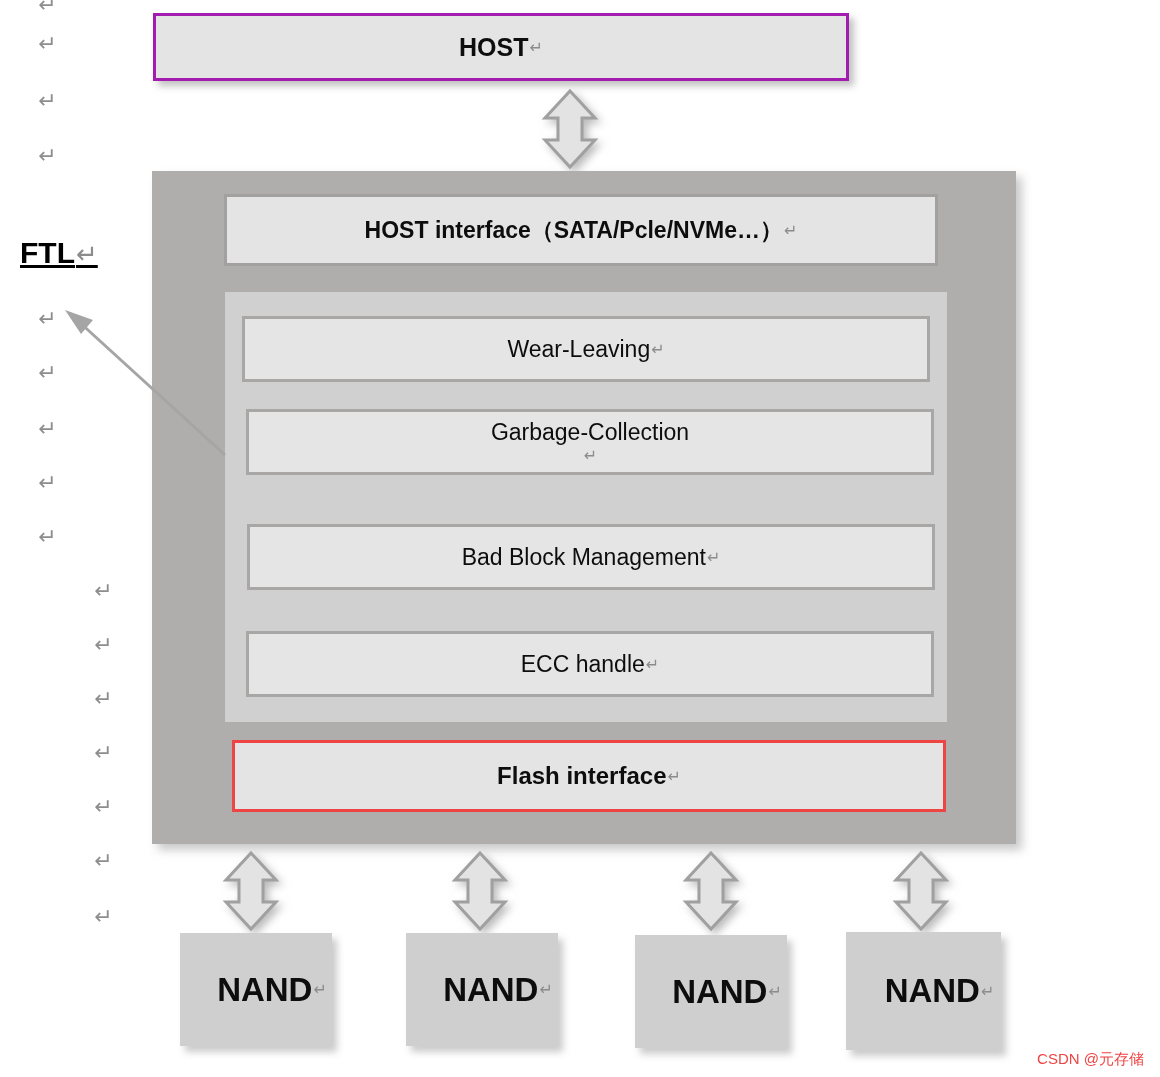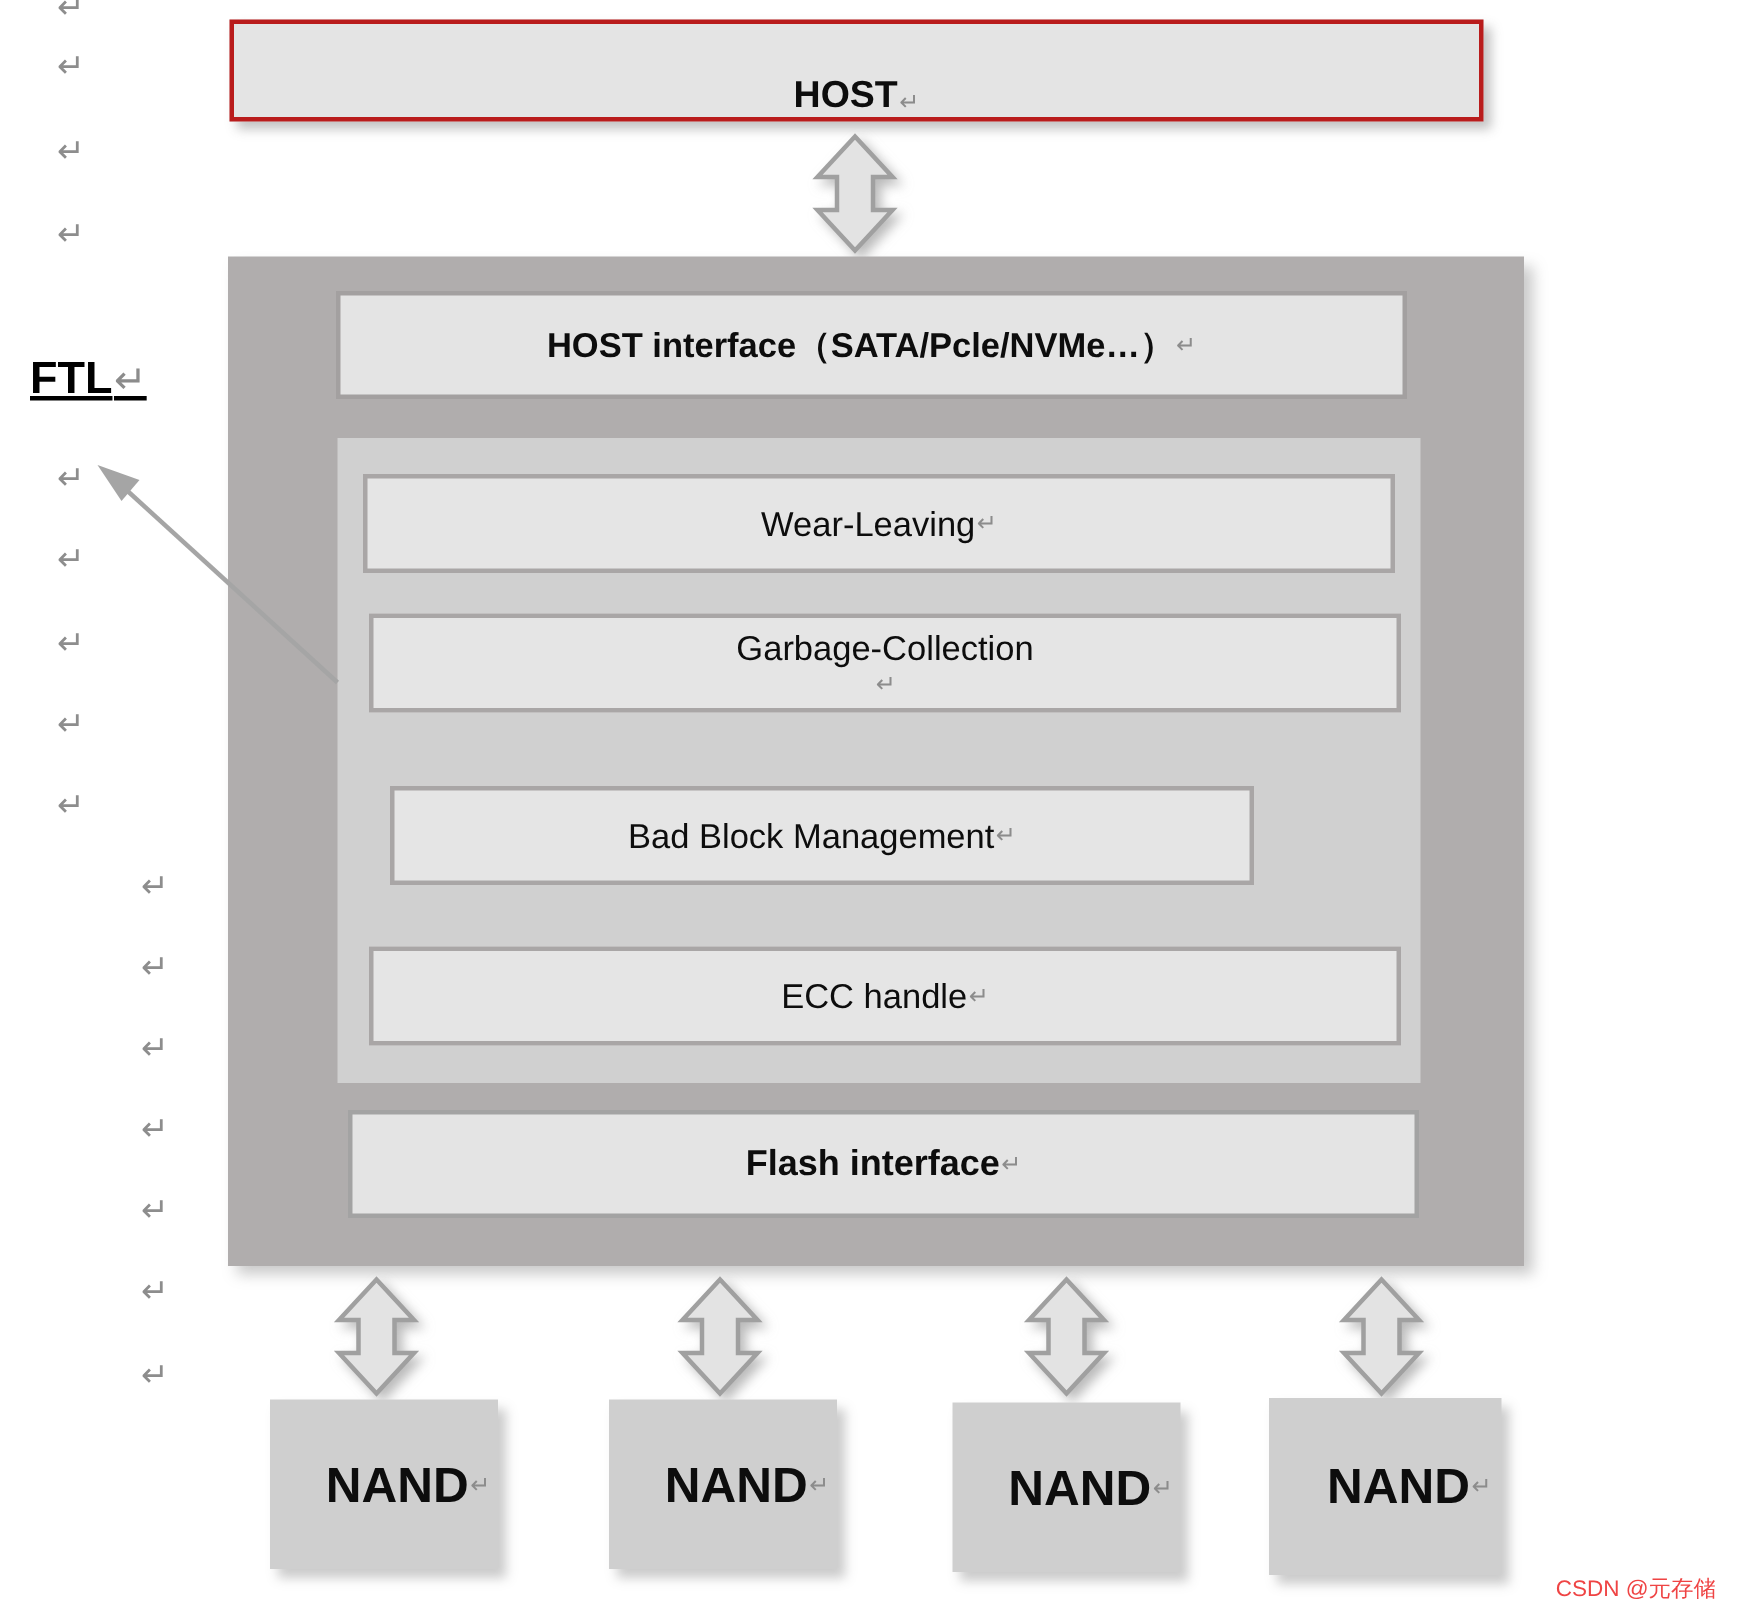--- a/index.html
+++ b/index.html
@@ -34,27 +34,26 @@
     color: #8c8c8c;
     font-weight: normal;
     margin-left: 1px;
   }
 
   
   .host-box {
     position: absolute;
     left: 153px;
     top: 13px;
-    width: 836px;
+    width: 696px;
     height: 68px;
     background: #e4e4e4;
-    border: 3px solid #b91c1c;
+    border: 3px solid #a21caf;
     box-sizing: border-box;
     box-shadow: 5px 5px 7px rgba(120,120,120,0.45);
-    align-items: flex-end;
   }
   .host-box .t {
     font-size: 25px;
     font-weight: bold;
   }
 
   
   .ftl-outer {
     position: absolute;
     left: 152px;
@@ -97,32 +96,32 @@
     background: #e5e5e5;
     border: 3px solid #a9a6a6;
     box-sizing: border-box;
   }
   .feat .t {
     font-size: 23px;
     font-weight: normal;
   }
   .feat-0 { left: 242px; top: 316px; width: 688px; height: 66px; }
   .feat-1 { left: 246px; top: 409px; width: 688px; height: 66px; flex-direction: column; }
-  .feat-2 { left: 260px; top: 524px; width: 576px; height: 66px; text-align: right; }
+  .feat-2 { left: 247px; top: 524px; width: 688px; height: 66px; text-align: right; }
   .feat-3 { left: 246px; top: 631px; width: 688px; height: 66px; }
 
   
   .flashif-box {
     position: absolute;
     left: 232px;
     top: 740px;
     width: 714px;
     height: 72px;
     background: #e4e4e4;
-    border: 3px solid #a3a3a3;
+    border: 3px solid #ef4444;
     box-sizing: border-box;
   }
   .flashif-box .t {
     font-size: 24px;
     font-weight: bold;
   }
 
   
   .nand-box {
     position: absolute;

